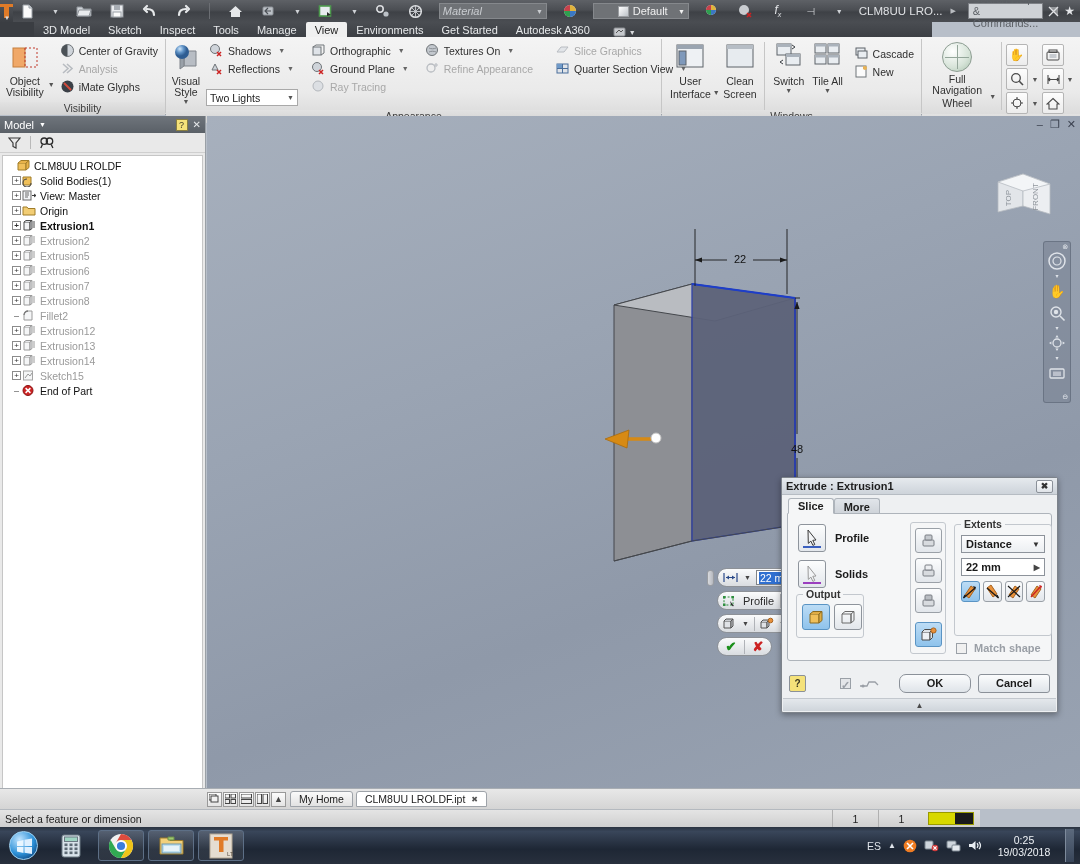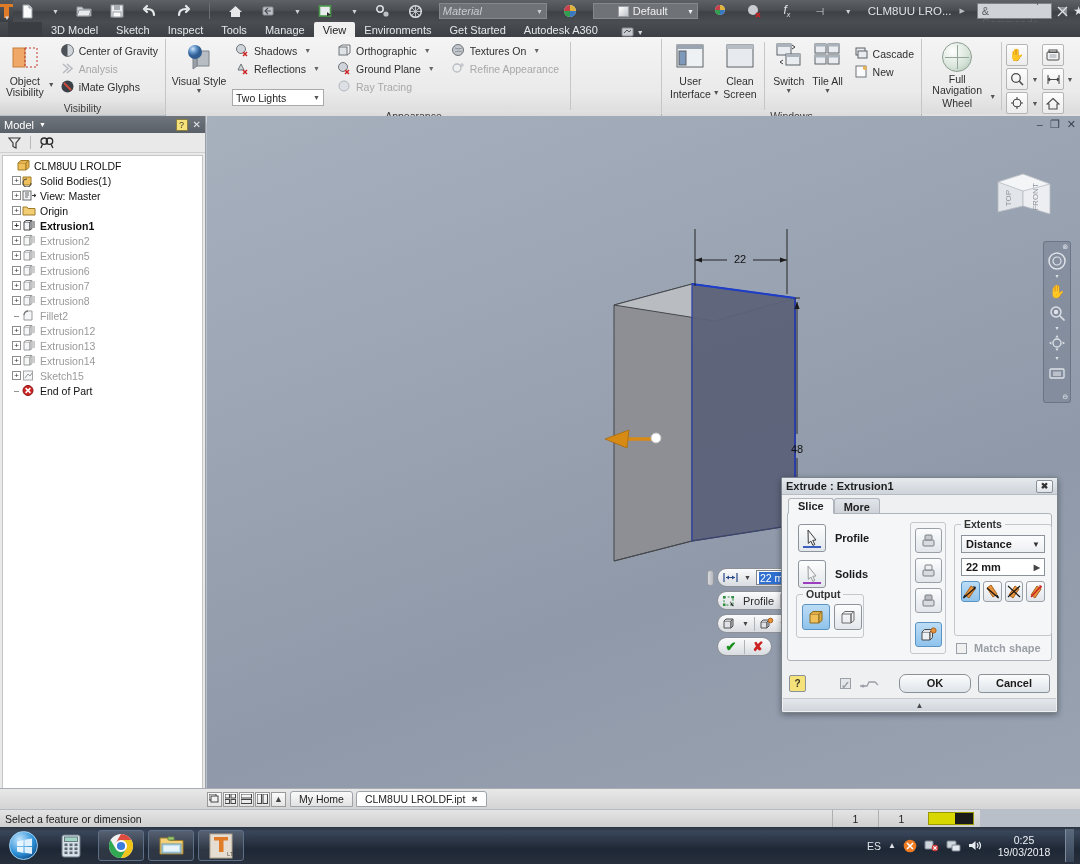--- a/index.html
+++ b/index.html
@@ -57,23 +57,23 @@
   }
   .tb-ico{ width:18px;height:18px;display:flex;align-items:center;justify-content:center;
     color:#e3e5e8;font-size:12px;margin-left:4px; }
   .signin{ font-size:11px;color:#eceef0;margin-left:3px;white-space:nowrap;}
   .winbtns{ margin-left:auto;display:flex;align-items:center;gap:0px;padding-right:4px;}
   .winbtn{ width:24px;height:20px;display:flex;align-items:center;justify-content:center;
     color:#e7e9eb;font-size:12px; }
 
   
   .ribbontabs{
-    position:absolute;left:0;top:22px;width:1080px;height:15px;
+    position:absolute;left:0;top:22px;width:932px;height:15px;
     background:linear-gradient(to bottom,#4a4d52,#3c3f44);
-    display:flex;align-items:flex-end;padding-left:8px;
+    display:flex;align-items:flex-end;
   }
   .rt-left{ width:34px;height:15px;background:#3a3d42; }
   .rtab{
     height:15px;padding:0 9px;font-size:11px;color:#e6e8ea;display:flex;align-items:center;
     white-space:nowrap;
   }
   .rtab.active{
     background:#f0f0f0;color:#222;border-top-left-radius:2px;border-top-right-radius:2px;
   }
   .rtab-extra{ margin-left:14px;display:flex;align-items:center;gap:3px;color:#d8dadd; }
@@ -448,21 +448,21 @@
       </div>
       <div class="qat-btn">
         <svg width="14" height="14" viewBox="0 0 14 14">
             <circle cx="7" cy="7" r="6" fill="#dadde1"></circle>
             <path d="M7 1a6 6 0 016 6H7z" fill="#e0b33c"></path>
             <path d="M7 7h6a6 6 0 01-6 6z" fill="#3b78c2"></path>
             <path d="M7 7v6A6 6 0 011 7z" fill="#2f9e4f"></path>
             <path d="M1 7a6 6 0 016-6v6z" fill="#c8414a"></path>
           </svg>
       </div>
-      <div class="qat-combo solid" style="width:105px;padding-left:24px;">
+      <div class="qat-combo solid" style="width:96px;padding-left:24px;">
         <span class="qat-swatch"></span>
         <span>Default</span>
         <span class="cb-caret">▼</span>
       </div>
       <div class="qat-btn">
         <svg width="14" height="14" viewBox="0 0 14 14">
             <circle cx="6" cy="6" r="5" fill="#dadde1"></circle>
             <path d="M6 1a5 5 0 015 5H6z" fill="#e0b33c"></path>
             <path d="M6 6h5a5 5 0 01-5 5z" fill="#3b78c2"></path>
             <path d="M6 6v5A5 5 0 011 6z" fill="#2f9e4f"></path>
@@ -684,20 +684,41 @@
                   <circle cx="6" cy="7" r="4" fill="none" stroke="#b8bcc1" stroke-width="1.3"></circle>
                   <path d="M9 4h4M11 2v4" stroke="#b8bcc1" stroke-width="1.1"></path>
                 </svg>
             </span>
             <span>Refine Appearance</span>
           </div>
         </div>
 
         <div class="rsep" style="margin-left:8px;height:68px;"></div>
 
+        <div class="smallcol" style="margin-left:8px;">
+          <div class="smallbtn disabled">
+            <span class="sico">
+              <svg width="15" height="15" viewBox="0 0 15 15">
+                  <path d="M2 9l4-5h7l-4 5z" fill="#e2e5e9" stroke="#b8bcc1"></path>
+                </svg>
+            </span>
+            <span>Slice Graphics</span>
+          </div>
+          <div class="smallbtn">
+            <span class="sico">
+              <svg width="15" height="15" viewBox="0 0 15 15">
+                  <rect x="2" y="3" width="11" height="9" fill="#dfe3e8" stroke="#4a6f9c"></rect>
+                  <rect x="2" y="3" width="5.5" height="4.5" fill="#6f9ac9"></rect>
+                  <path d="M7.5 3v9M2 7.5h11" stroke="#4a6f9c"></path>
+                </svg>
+            </span>
+            <span>Quarter Section View</span>
+            <span class="dcaret">▼</span>
+          </div>
+        </div>
       </div>
       <div class="rpanel-title">Appearance</div>
     </div>
     <div class="rsep"></div>
 
     <div class="rpanel" style="width:259px;">
       <div class="rpanel-body" style="padding-left:8px;">
         <div class="bigbtn" style="width:46px;">
           <div class="bigico">
             <svg width="32" height="30" viewBox="0 0 32 30">

